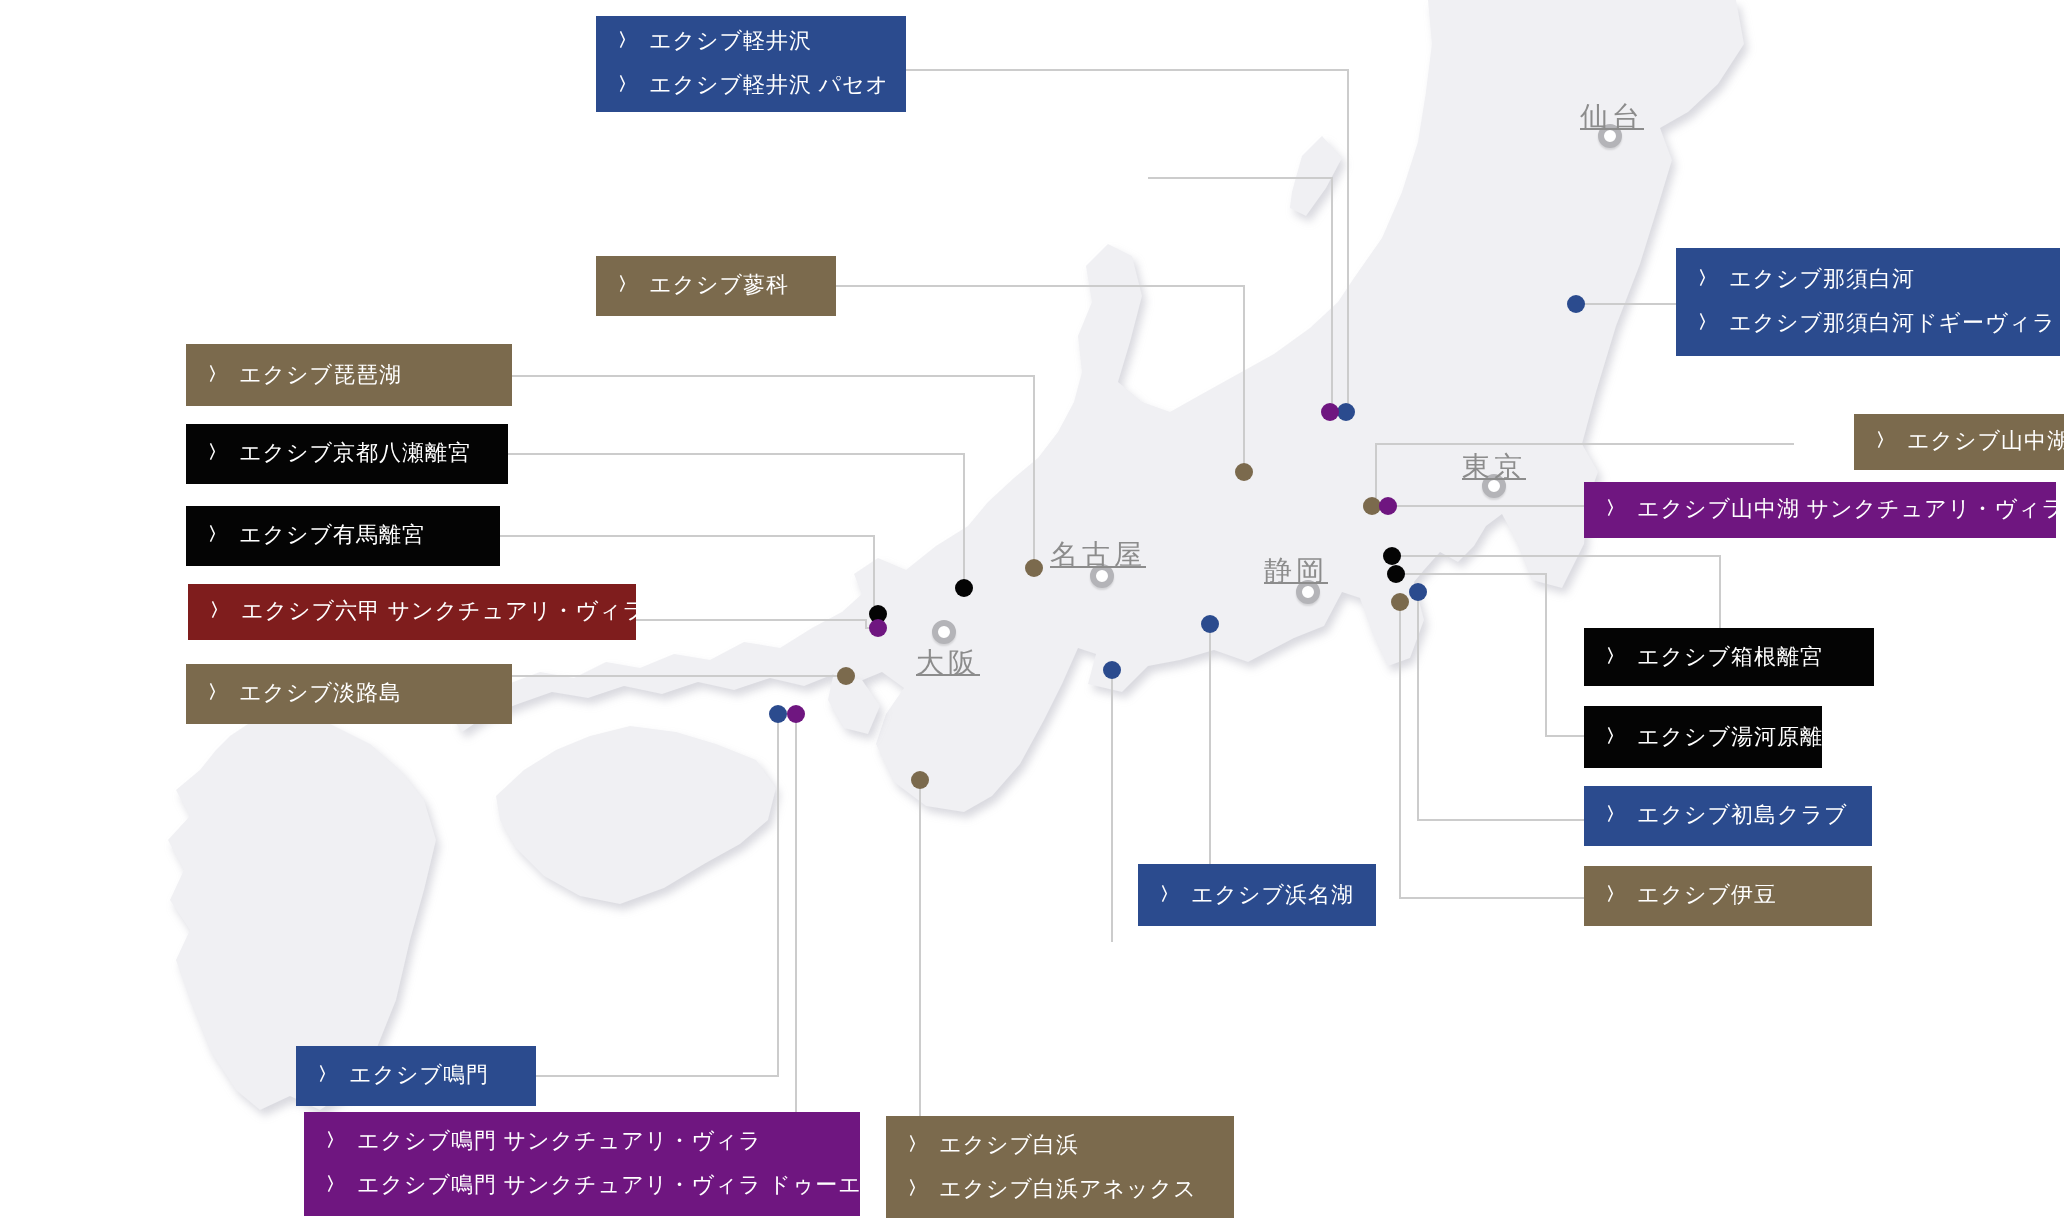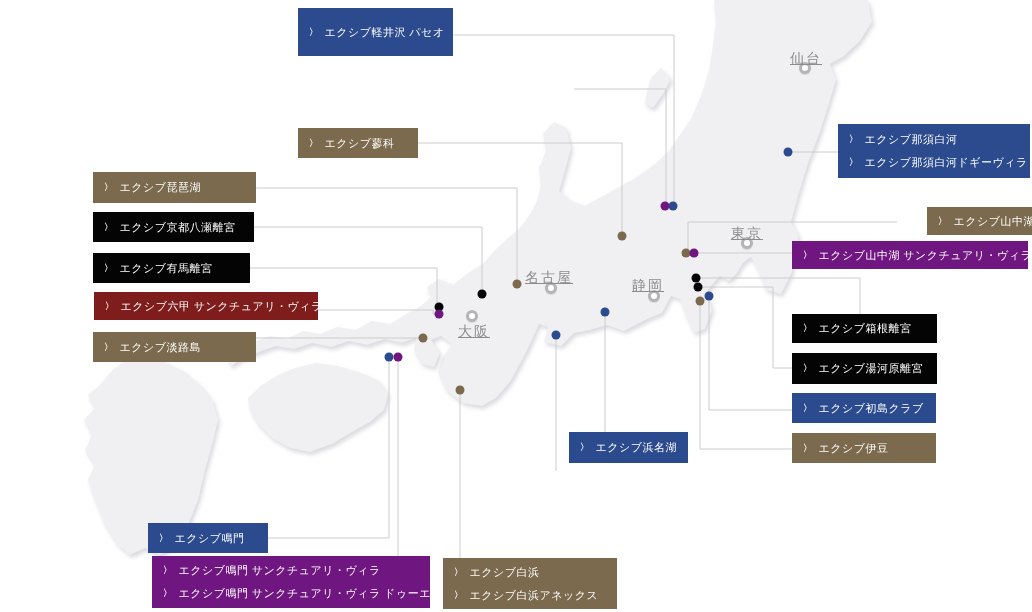--- a/index.html
+++ b/index.html
@@ -121,20 +121,21 @@
       <div class="city-label" style="left: 747px; top: 225px;">東京</div>
       <div class="city-ring" style="left: 545px; top: 282px;"></div>
       <div class="city-label" style="left: 549px; top: 269px;">名古屋</div>
       <div class="city-ring" style="left: 648px; top: 290px;"></div>
       <div class="city-label" style="left: 648px; top: 277px;">静岡</div>
       <div class="city-ring" style="left: 466px; top: 310px;"></div>
       <div class="city-label" style="left: 474px; top: 323px;">大阪</div>
     </div>
   <div class="boxes-layer" id="boxes-layer">
       <div class="resort-box" style="left: 298px; top: 8px; width: 155px; height: 48px; background: rgb(43, 75, 142);">
+        <a class="resort-link" href="#"><span class="chev">〉</span><span>エクシブ軽井沢</span></a>
         <a class="resort-link" href="#"><span class="chev">〉</span><span>エクシブ軽井沢 パセオ</span></a>
       </div>
       <div class="resort-box" style="left: 298px; top: 128px; width: 120px; height: 30px; background: rgb(123, 106, 77);">
         <a class="resort-link" href="#"><span class="chev">〉</span><span>エクシブ蓼科</span></a>
       </div>
       <div class="resort-box" style="left: 93px; top: 172px; width: 163px; height: 31px; background: rgb(123, 106, 77);">
         <a class="resort-link" href="#"><span class="chev">〉</span><span>エクシブ琵琶湖</span></a>
       </div>
       <div class="resort-box" style="left: 93px; top: 212px; width: 161px; height: 30px; background: rgb(4, 4, 4);">
         <a class="resort-link" href="#"><span class="chev">〉</span><span>エクシブ京都八瀬離宮</span></a>
@@ -154,21 +155,21 @@
       </div>
       <div class="resort-box" style="left: 897px; top: 207px; width: 131px; height: 28px; background: rgb(123, 106, 77); margin-left: 30px;">
         <a class="resort-link" href="#"><span class="chev">〉</span><span>エクシブ山中湖</span></a>
       </div>
       <div class="resort-box" style="left: 792px; top: 241px; width: 236px; height: 28px; background: rgb(111, 22, 128);">
         <a class="resort-link" href="#"><span class="chev">〉</span><span>エクシブ山中湖 サンクチュアリ・ヴィラ</span></a>
       </div>
       <div class="resort-box" style="left: 792px; top: 314px; width: 145px; height: 29px; background: rgb(4, 4, 4);">
         <a class="resort-link" href="#"><span class="chev">〉</span><span>エクシブ箱根離宮</span></a>
       </div>
-      <div class="resort-box" style="left: 792px; top: 353px; width: 145px; height: 31px; background: rgb(4, 4, 4);">
+      <div class="resort-box" style="left: 792px; top: 353px; width: 119px; height: 31px; background: rgb(4, 4, 4);">
         <a class="resort-link" href="#"><span class="chev">〉</span><span>エクシブ湯河原離宮</span></a>
       </div>
       <div class="resort-box" style="left: 792px; top: 393px; width: 144px; height: 30px; background: rgb(43, 75, 142);">
         <a class="resort-link" href="#"><span class="chev">〉</span><span>エクシブ初島クラブ</span></a>
       </div>
       <div class="resort-box" style="left: 792px; top: 433px; width: 144px; height: 30px; background: rgb(123, 106, 77);">
         <a class="resort-link" href="#"><span class="chev">〉</span><span>エクシブ伊豆</span></a>
       </div>
       <div class="resort-box" style="left: 569px; top: 432px; width: 119px; height: 31px; background: rgb(43, 75, 142);">
         <a class="resort-link" href="#"><span class="chev">〉</span><span>エクシブ浜名湖</span></a>

